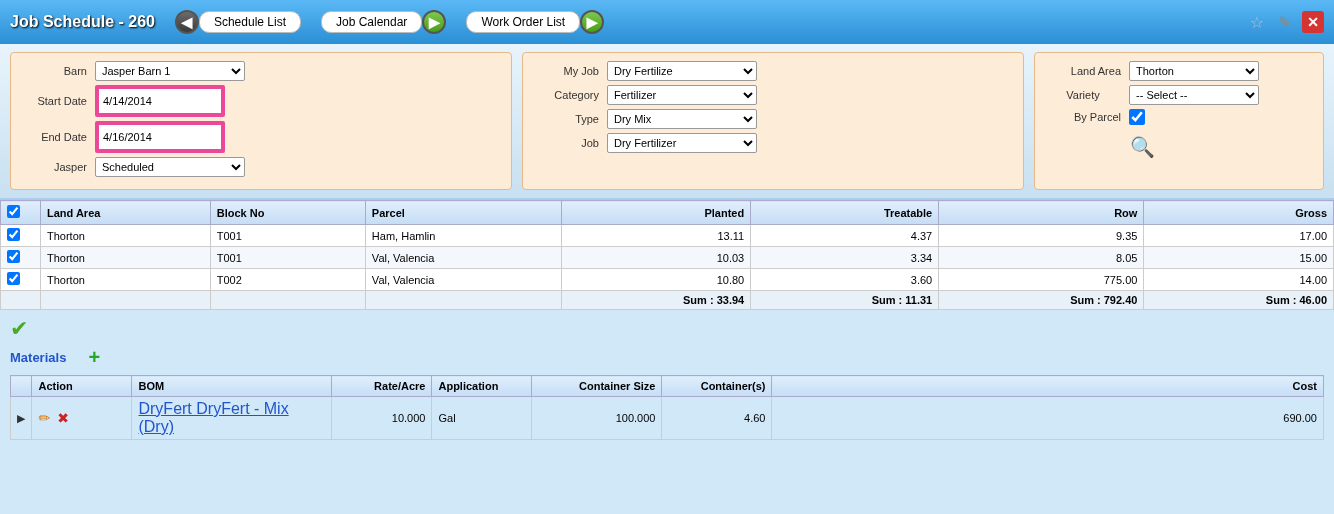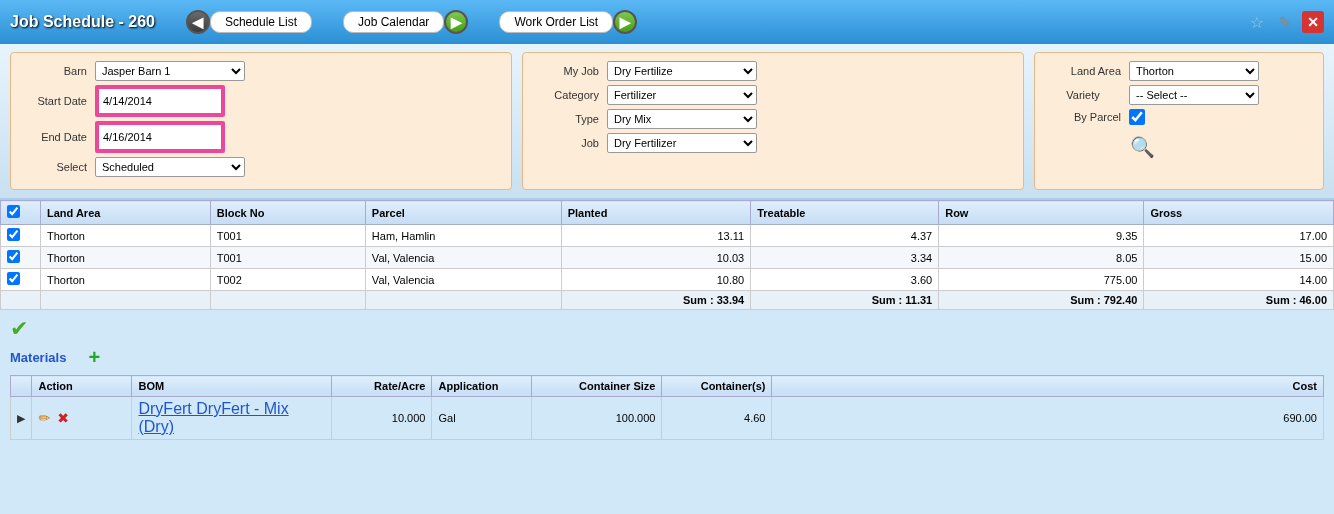--- a/index.html
+++ b/index.html
@@ -1,21 +1,21 @@
 <!DOCTYPE html>
 <html><head>
   <meta charset="utf-8">
   <style>
     * { box-sizing: border-box; margin: 0; padding: 0; }
     body { font-family: Arial, sans-serif; font-size: 12px; background: #d0e8f8; width: 1334px; height: 514px; overflow: hidden; }
 
     
     .header {
       background: linear-gradient(to bottom, #5bb8f5, #2a8fd4);
-      display: flex; align-items: center; padding: 6px 10px; gap: 31px; height: 44px;
+      display: flex; align-items: center; padding: 6px 10px; gap: 20px; height: 44px;
     }
     .header-title { color: #fff; font-size: 16px; font-weight: bold; text-shadow: 1px 1px 2px #000; white-space: nowrap; }
     .nav-arrow-left, .nav-arrow-right {
       width: 24px; height: 24px; border-radius: 50%; display: flex; align-items: center; justify-content: center;
       font-size: 14px; font-weight: bold; cursor: pointer; border: 2px solid #555;
     }
     .nav-arrow-left { background: linear-gradient(to bottom, #6c6c6c, #3a3a3a); color: #fff; }
     .nav-arrow-right { background: linear-gradient(to bottom, #7dc94e, #4a9e1a); color: #fff; }
     .nav-label {
       background: #fff; border: 1px solid #bbb; border-radius: 10px; padding: 3px 14px; font-size: 12px; cursor: pointer;
@@ -55,21 +55,21 @@
     }
     .checkbox-field { width: 16px; height: 16px; }
 
     
     .main-content { background: #fff; padding: 0; }
     .data-table { width: 100%; border-collapse: collapse; }
     .data-table th {
       background: linear-gradient(to bottom, #e0eefc, #c5ddf5);
       border: 1px solid #aac; font-size: 11px; padding: 4px 6px; text-align: left; font-weight: bold;
     }
-    .data-table th.right { }
+    .data-table th.right { text-align: right; }
     .data-table td { border: 1px solid #ccc; font-size: 11px; padding: 3px 6px; }
     .data-table td.right { text-align: right; }
     .data-table tr:nth-child(even) td { background: #f4f8fc; }
     .data-table tr:nth-child(odd) td { background: #fff; }
     .sum-row td { background: #e8f0f8 !important; font-weight: bold; text-align: right; }
     .sum-row td:first-child { background: #e8f0f8 !important; }
 
     
     .bottom-section { padding: 6px 10px; }
     .checkmark { color: #4aaa22; font-size: 22px; margin-bottom: 4px; }
@@ -131,21 +131,21 @@
     </div>
     <div class="form-row">
       <span class="form-label">Start Date</span>
       <input class="form-input" type="text" value="4/14/2014" style="">
     </div>
     <div class="form-row">
       <span class="form-label">End Date</span>
       <input class="form-input" type="text" value="4/16/2014" style="">
     </div>
     <div class="form-row">
-      <span class="form-label">Select</span>
+      <span class="form-label">Jasper</span>
       <select class="form-select" style="width:150px;">
         <option>Scheduled</option>
       </select>
     </div>
   </div>
 
   <div class="form-section">
     <div class="form-row">
       <span class="form-label">My Job</span>
       <select class="form-select" style="width:150px;">

